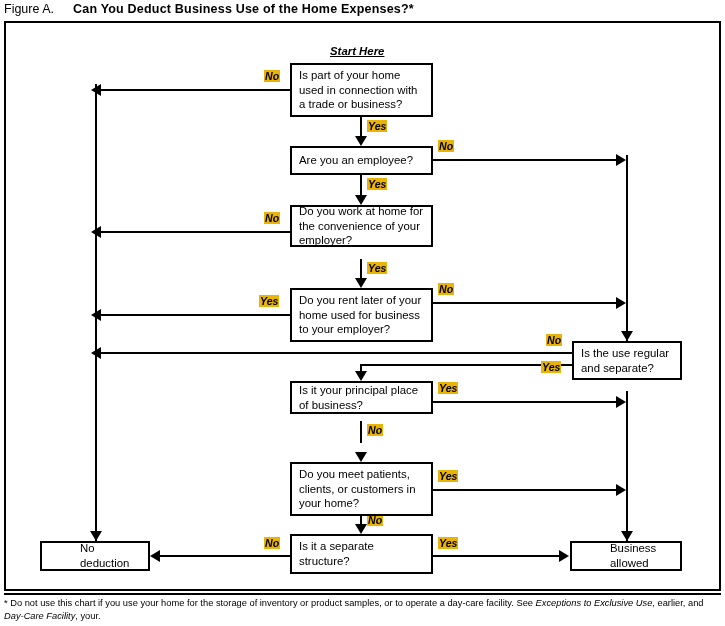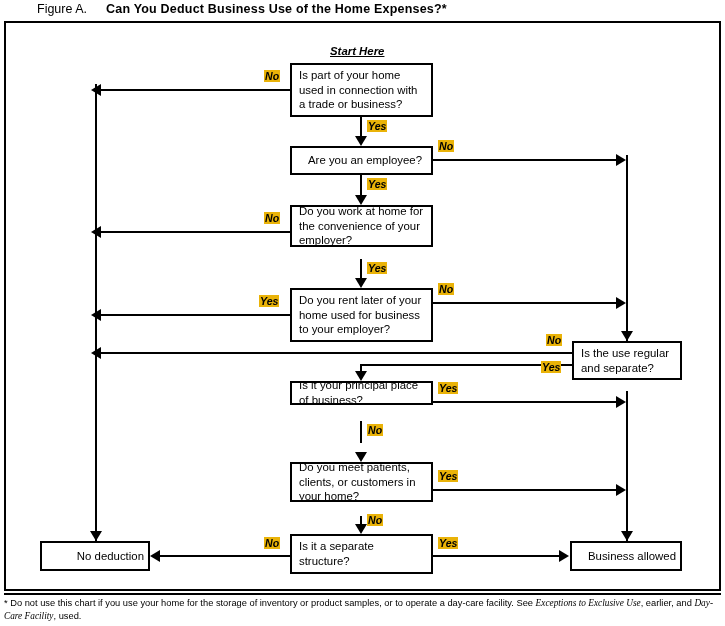--- a/index.html
+++ b/index.html
@@ -6,38 +6,38 @@
   body{
     width:725px;height:626px;position:relative;overflow:hidden;
     font-family:"Liberation Sans","DejaVu Sans",sans-serif;
     color:#000;
   }
   #root{position:absolute;left:0;top:0;width:725px;height:626px;}
 
   
   .fig-header{position:absolute;left:4px;top:2px;width:717px;height:18px;
     white-space:nowrap;font-size:12.5px;}
-  .fig-label{font-weight:normal;margin-left:33px;}
+  .fig-label{font-weight:normal;}
   .fig-title{font-weight:bold;letter-spacing:0.2px;}
 
   
   .frame{position:absolute;left:4px;top:21px;width:717px;height:570px;
     border:2px solid #000;box-sizing:border-box;background:#fff;}
 
   
   .foot-rule{position:absolute;left:4px;top:593px;width:717px;height:2px;background:#000;}
   .footnote{position:absolute;left:4px;top:597px;width:717px;height:26px;
     font-size:9.3px;line-height:12.5px;}
-  .footnote i{font-style:italic;font-family:Liberation Serif, serif;}
+  .footnote i{font-style:italic;}
 
   
   .box{position:absolute;box-sizing:border-box;border:2px solid #000;background:#fff;
     display:flex;align-items:center;z-index:6;}
   .box .txt{font-size:11.4px;line-height:14.6px;padding:0 7px;display:block;}
-  .box.center .txt{width:100%;text-align:right;padding:0 4px;}
+  .box.center .txt{width:100%;text-align:left;padding:0 4px;margin-left:34px;}
 
   
   .ln{position:absolute;background:#000;z-index:3;}
   .hl{height:2px;}
   .vl{width:2px;}
 
   
   .ar{position:absolute;width:0;height:0;z-index:4;}
   .ar-d{border-left:6px solid transparent;border-right:6px solid transparent;border-top:10px solid #000;}
   .ar-l{border-top:6px solid transparent;border-bottom:6px solid transparent;border-right:10px solid #000;}
@@ -61,41 +61,41 @@
   </div>
 
   <div class="frame"></div>
 
   <div class="start-here" style="left:330px;top:45px;">Start Here</div>
 
   <div class="box" style="left:290px;top:63px;width:143px;height:54px;">
     <span class="txt">Is part of your home used in connection with a trade or business?</span>
   </div>
 
-  <div class="box" style="left:290px;top:146px;width:143px;height:29px;padding-left:9px;">
+  <div class="box" style="left:290px;top:146px;width:143px;height:29px;">
     <span class="txt">Are you an employee?</span>
   </div>
 
   <div class="box" style="left:290px;top:205px;width:143px;height:42px;">
     <span class="txt">Do you work at home for the convenience of your employer?</span>
   </div>
 
   <div class="box" style="left:290px;top:288px;width:143px;height:54px;">
     <span class="txt">Do you rent later of your home used for business to your employer?</span>
   </div>
 
   <div class="box" style="left:572px;top:341px;width:110px;height:39px;">
     <span class="txt">Is the use regular and separate?</span>
   </div>
 
-  <div class="box" style="left:290px;top:381px;width:143px;height:24px;">
+  <div class="box" style="left:290px;top:381px;width:143px;height:33px;">
     <span class="txt">Is it your principal place of business?</span>
   </div>
 
-  <div class="box" style="left:290px;top:462px;width:143px;height:40px;">
+  <div class="box" style="left:290px;top:462px;width:143px;height:54px;">
     <span class="txt">Do you meet patients, clients, or customers in your home?</span>
   </div>
 
   <div class="box" style="left:290px;top:534px;width:143px;height:40px;">
     <span class="txt">Is it a separate structure?</span>
   </div>
 
   <div class="box center" style="left:40px;top:541px;width:110px;height:30px;">
     <span class="txt">No deduction</span>
   </div>
@@ -172,15 +172,15 @@
 
   <div class="ln hl" style="left:160px;top:555px;width:130px;"></div>
   <div class="ar ar-l" style="left:150px;top:550px;"></div>
   <div class="lab" style="left:264px;top:537px;">No</div>
 
   <div class="ln hl" style="left:433px;top:555px;width:127px;"></div>
   <div class="ar ar-r" style="left:559px;top:550px;"></div>
   <div class="lab" style="left:438px;top:537px;">Yes</div>
 
   <div class="foot-rule"></div>
-  <div class="footnote"><span>*</span><span> Do not use this chart if you use your home for the storage of inventory or product samples, or to operate a day-care facility. See </span><i>Exceptions to Exclusive Use</i><span>, earlier, and </span><i>Day-Care Facility</i><span>, used.</span></div>
+  <div class="footnote"><span>*</span><span> Do not use this chart if you use your home for the storage of inventory or product samples, or to operate a day-care facility. See </span><i>Exceptions to Exclusive Use</i><span>, earlier, and </span><i>Day-Care Facility</i><span>, your.</span></div>
 
 </div>
 
 </body></html>

